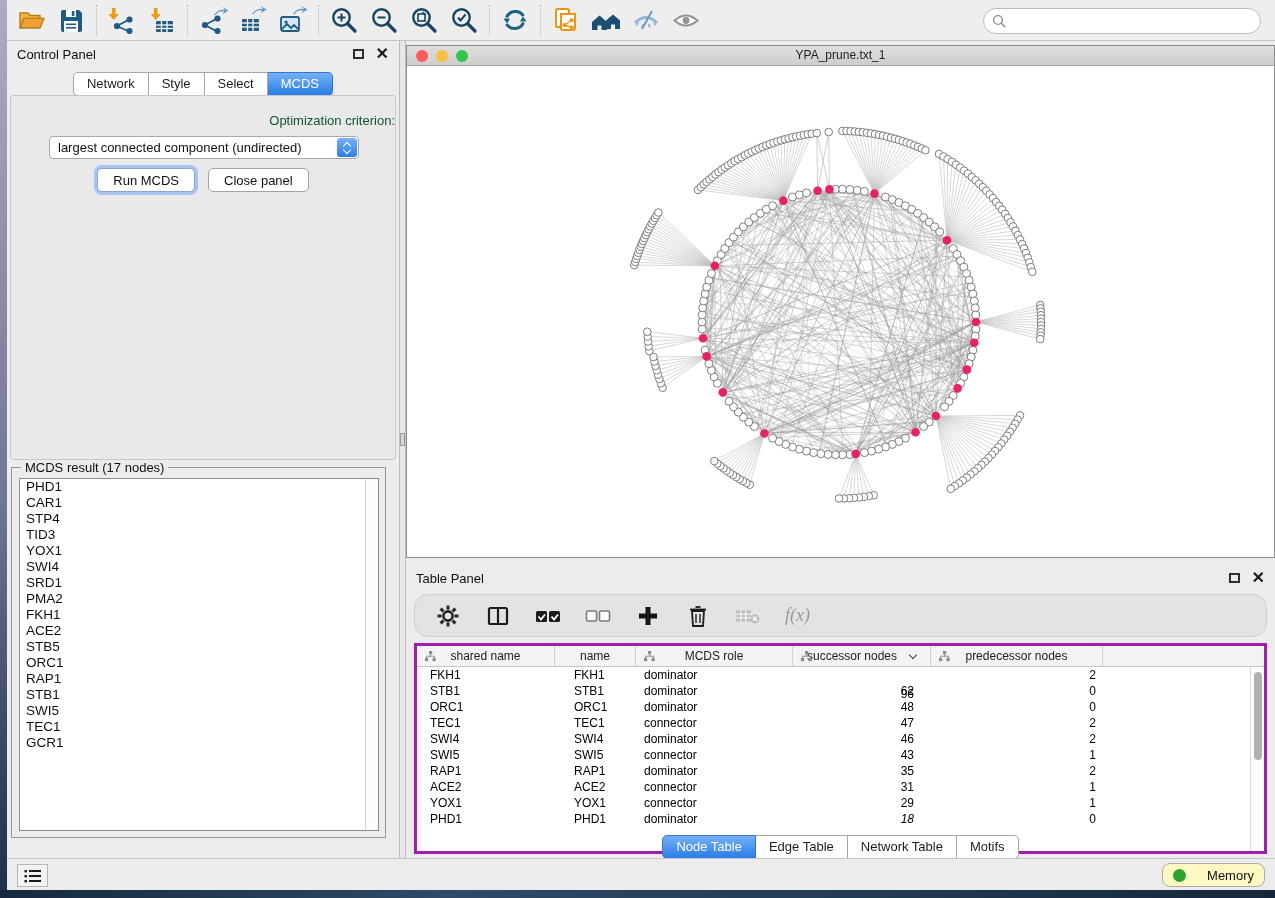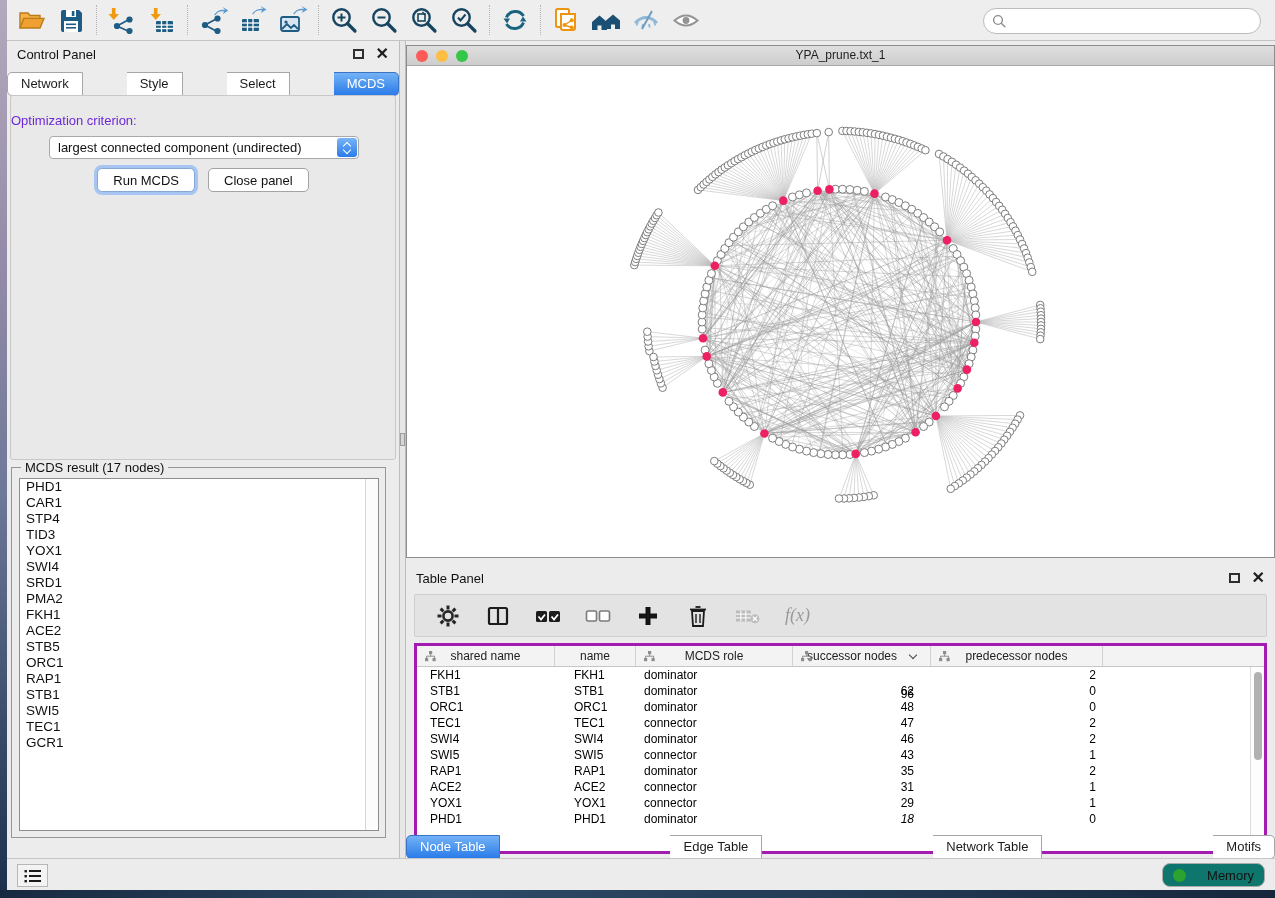--- a/index.html
+++ b/index.html
@@ -22,30 +22,30 @@
   #search-input{border:none;outline:none;flex:1;font-size:13px;background:transparent;height:20px}
 
   
   #main{position:absolute;top:41px;left:0;right:0;bottom:32px}
   #control-panel{position:absolute;left:0;top:0;bottom:0;width:392px;background:#ececec}
   .panel-head{height:26px;display:flex;align-items:center;padding:0 10px;font-size:13px}
   .panel-head .sp{flex:1}
   .float-ic{width:11px;height:10px;border:2px solid #2e2e2e;margin-right:12px}
   .close-ic{font-size:16px;font-weight:bold;color:#1d1d1d;line-height:10px}
 
-  .segrow{display:flex;justify-content:space-between}
+  .segrow{display:flex;justify-content:center}
   #cp-tabs{position:absolute;left:0;right:0;top:31px}
   .seg{font-size:13px;padding:3px 13px 4px;background:#fff;border:1px solid #a6a6a6;border-left:none;color:#1c1c1c}
   .seg:first-child{border-left:1px solid #a6a6a6;border-radius:5px 0 0 5px}
   .seg:last-child{border-radius:0 5px 5px 0}
   .seg.active{background:linear-gradient(#74b2f6,#2a7ce9);border-color:#3a74c4;color:#fff}
 
   #cp-sub{position:absolute;left:3px;right:3px;top:54px;height:365px;background:#e9e9e9;
     border:1px solid #c8c8c8;border-radius:3px}
-  #opt-label{margin-top:17px;text-align:left;font-size:13px;color:#6d28d9}
+  #opt-label{margin-top:17px;text-align:right;font-size:13px;color:#14532d}
   #opt-select{position:absolute;left:38px;right:36px;top:40px;height:23px;background:#fff;
     border:1px solid #a9a9a9;border-radius:4px;display:flex;align-items:center;font-size:13px;padding-left:8px}
   #opt-stepper{position:absolute;right:1px;top:1px;bottom:1px;width:20px;border-radius:3px;
     background:linear-gradient(#79b5f7,#2a7ce9);display:flex;flex-direction:column;align-items:center;justify-content:center;gap:2px}
   .chev-u,.chev-d{width:6px;height:6px;border-right:1.7px solid #fff;border-bottom:1.7px solid #fff}
   .chev-u{transform:rotate(-135deg);margin-bottom:-2px}
   .chev-d{transform:rotate(45deg);margin-top:-2px}
   #cp-buttons{position:absolute;left:0;right:0;top:72px;display:flex;justify-content:center;gap:13px}
   .btn{height:24px;padding:0 15px;background:#fff;border:1px solid #a3a3a3;border-radius:5px;
     font-size:13px;display:flex;align-items:center;color:#111}
@@ -66,21 +66,21 @@
   #net-window{position:absolute;left:0;right:0;top:4px;height:513px;border:1px solid #8d8d8d;background:#fff}
   #net-title{height:20px;background:linear-gradient(#dfdfdf,#cdcdcd);border-bottom:1px solid #a9a9a9;
     text-align:center;font-size:12px;line-height:19px;color:#1f1f1f;position:relative}
   #lights{position:absolute;left:9px;top:4px;display:flex;gap:8px}
   .light{width:12px;height:12px;border-radius:50%}
   #net-canvas{position:absolute;left:0;right:0;top:20px;bottom:0;background:#fff;overflow:hidden}
 
   
   #table-panel{position:absolute;left:0;right:0;top:524px;bottom:0;background:#ececec}
   #tp-toolbar{position:absolute;left:8px;right:8px;top:29px;height:43px;background:#e3e3e3;
-    border:1px solid #cfcfcf;border-radius:2px;display:flex;align-items:center;gap:24px;padding-left:20px}
+    border:1px solid #cfcfcf;border-radius:14px;display:flex;align-items:center;gap:24px;padding-left:20px}
   .ticon{display:flex;align-items:center;justify-content:center;width:26px;height:26px}
   #fx-label{font-family:"Liberation Serif",serif;font-style:italic;font-size:18px;color:#9a9a9a}
   #tp-table{position:absolute;left:8px;right:8px;top:78px;height:211px;background:#fff;border:3px solid #a21caf}
   #tp-header{display:flex;height:21px;background:#f3f3f3;border-bottom:1px solid #c6c6c6}
   .hcell{position:relative;display:flex;align-items:center;justify-content:center;
     border-right:1px solid #d2d2d2;font-size:12px;color:#222;gap:5px}
   .hcell .tree{position:absolute;left:8px;top:5px}
   .hfill{flex:1;border-right:none}
   .chev-s{width:6px;height:6px;border-right:1.5px solid #444;border-bottom:1.5px solid #444;
     transform:rotate(45deg);margin-left:8px;margin-top:-3px}
@@ -88,21 +88,21 @@
   .trow{display:flex;height:16px;align-items:center}
   .tcell{font-size:12px;color:#000;overflow:hidden;white-space:nowrap}
   #tp-scroll{position:absolute;right:0;top:21px;bottom:0;width:14px;background:#fdfdfd;border-left:1px solid #ddd}
   #tp-thumb{position:absolute;left:3px;top:5px;width:8px;height:88px;background:#b1b1b1;border-radius:4px}
   #tp-tabs{position:absolute;left:0;right:0;top:270px}
 
   
   #status-bar{position:absolute;left:0;right:0;bottom:0;height:32px;background:#ececec;border-top:1px solid #c5c5c5}
   #list-btn{position:absolute;left:10px;top:5px;width:31px;height:23px;background:#f3f3f3;
     border:1px solid #b7b7b7;display:flex;align-items:center;justify-content:center}
-  #memory-btn{position:absolute;right:10px;top:4px;height:24px;background:#0f766e;border:1px solid #ababab;
+  #memory-btn{position:absolute;right:10px;top:4px;height:24px;background:#fef9c3;border:1px solid #ababab;
     display:flex;align-items:center;gap:21px;padding:0 10px;font-size:13px;border-radius:8px}
   #memory-dot{width:13px;height:13px;border-radius:50%}
 </style>
 </head>
 <body>
 
 <div id="wall-left"></div>
 <div id="wall-bottom"></div>
 
 <div id="app">

